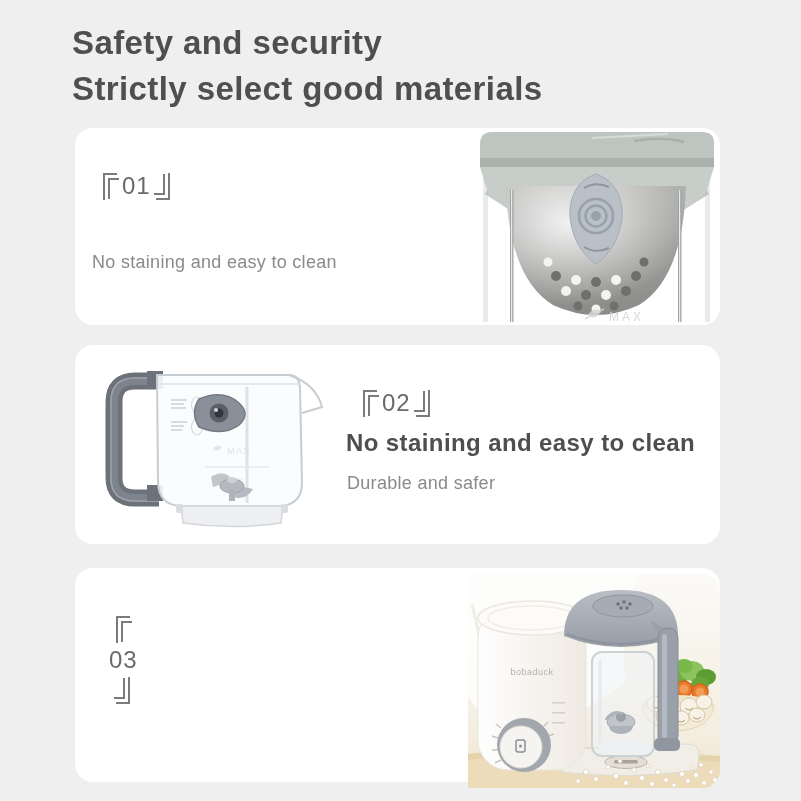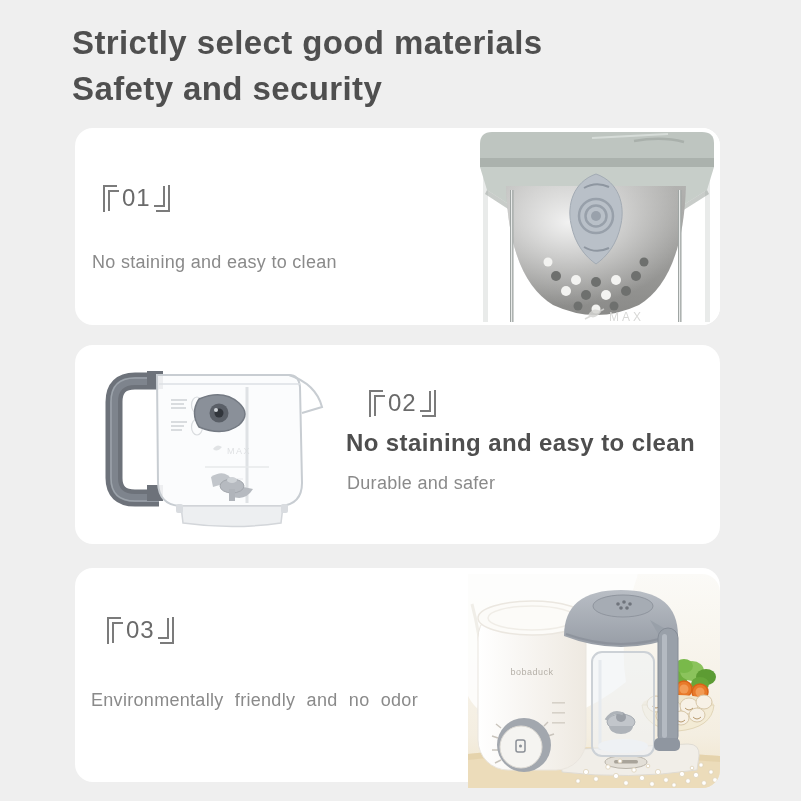--- a/index.html
+++ b/index.html
@@ -35,26 +35,26 @@
   .photo svg{display:block;}
 
   .jug-photo{position:absolute;left:18px;top:12px;}
 </style>
 </head>
 <body>
 
 <div class="page">
 
   <div class="header">
+    <div>Safety and security</div>
     <div>Strictly select good materials</div>
-    <div>Safety and security</div>
   </div>
 
   <div class="card card1">
-    <div class="idx" style="left:28px;top:56px;">
+    <div class="idx" style="left:28px;top:44px;">
       <span class="qbr qbr-open"></span>
       <span class="digits">01</span>
       <span class="qbr qbr-close"></span>
     </div>
     <div class="card-sub" style="left:17px;top:124px;">No staining and easy to clean</div>
 
     <div class="photo photo-right" style="width:248px;height:197px;">
       <svg width="248" height="197" viewBox="0 0 248 197">
         <defs>
           <linearGradient id="steel" x1="0" y1="0" x2="0" y2="1">
@@ -167,36 +167,35 @@
         <path d="M160 132 q-8 13 -22 7 l3 -11 Z" fill="#b6bac0"></path>
         <ellipse cx="139" cy="129" rx="12" ry="7" fill="#b6bac0" stroke="#a2a6ac" stroke-width="1"></ellipse>
         <ellipse cx="139" cy="123" rx="5" ry="3" fill="#cfd3d7"></ellipse>
         <rect x="136" y="132" width="6" height="12" fill="#b0b4ba"></rect>
 
         <path d="M88 149 H190 L188 166 Q139 173 90 166 Z" fill="#edeff1" stroke="#d3d6da" stroke-width="1.5"></path>
         <rect x="83" y="147" width="7" height="9" rx="2" fill="#d9dce0"></rect>
         <rect x="188" y="147" width="7" height="9" rx="2" fill="#d9dce0"></rect>
       </svg>
     </div>
-    <div class="idx" style="left:294px;top:44px;">
+    <div class="idx" style="left:288px;top:44px;">
       <span class="qbr qbr-open"></span>
       <span class="digits">02</span>
       <span class="qbr qbr-close"></span>
     </div>
     <div class="card-title" style="left:271px;top:84px;">No staining and easy to clean</div>
     <div class="card-sub" style="left:272px;top:128px;">Durable and safer</div>
   </div>
 
   <div class="card card3">
-    <div class="idx" style="left:32px;top:48px;">
+    <div class="idx" style="left:32px;top:48px;flex-direction:column;">
       <span class="qbr qbr-open"></span>
       <span class="digits">03</span>
       <span class="qbr qbr-close"></span>
     </div>
-    <div class="card-sub sub-wide" style="left:16px;top:122px;">Environmentally  friendly  and  no  odor</div>
 
     <div class="photo photo-right" style="width:252px;height:214px;margin-top:6px;">
       <svg width="252" height="214" viewBox="0 0 252 214">
         <defs>
           <linearGradient id="bg3" x1="0" y1="0" x2="0" y2="1">
             <stop offset="0" stop-color="#fbfaf7"></stop>
               <stop offset=".75" stop-color="#f4eee1"></stop>
               <stop offset="1" stop-color="#efe3c8"></stop>
           </linearGradient>
           <linearGradient id="bodyG" x1="0" y1="0" x2="1" y2="0">

